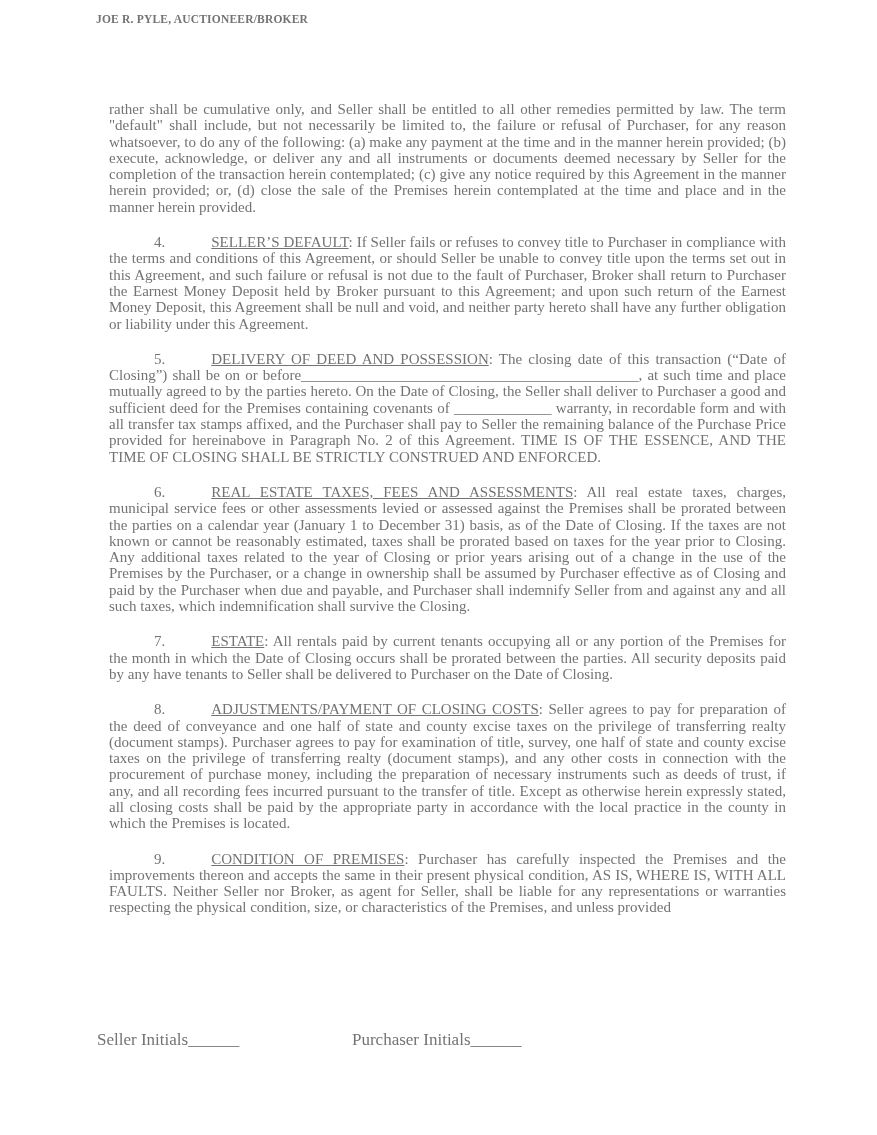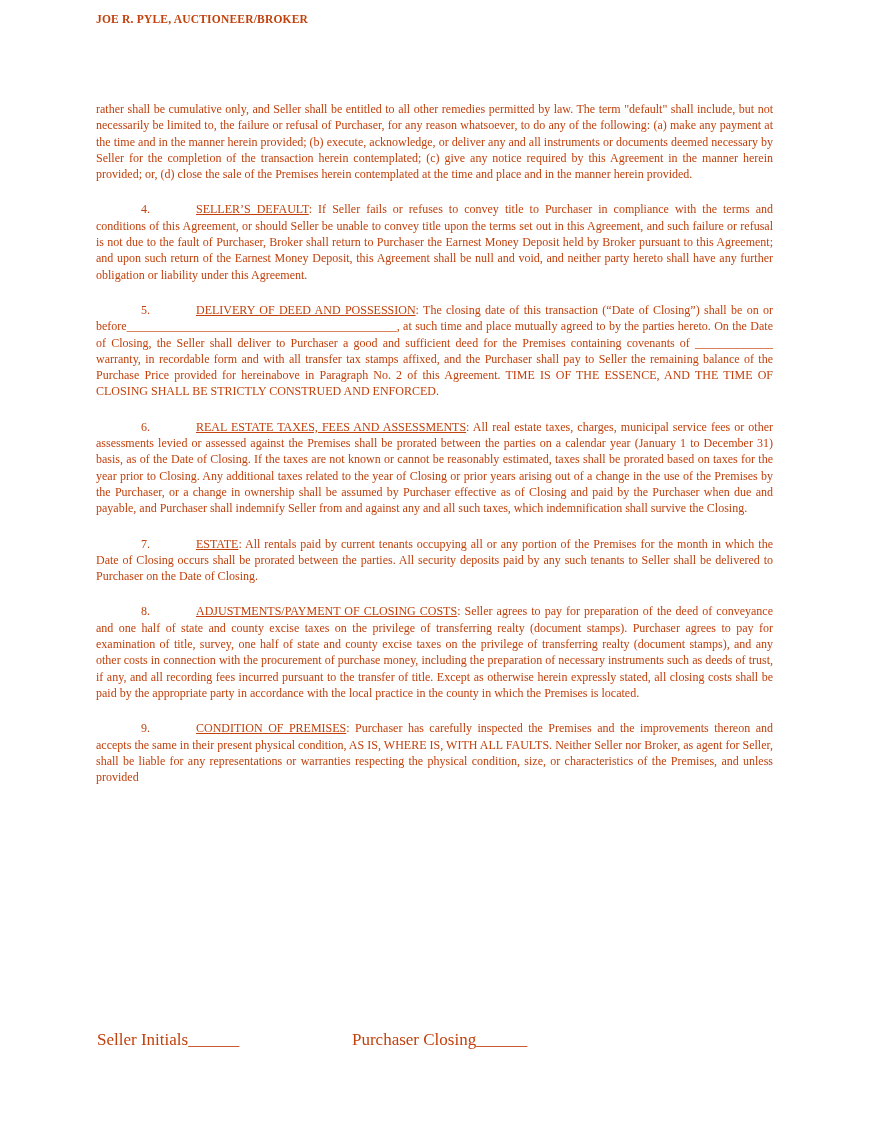--- a/index.html
+++ b/index.html
@@ -2,38 +2,38 @@
 <html><head>
 <meta charset="utf-8">
 <style>
   html, body { margin: 0; padding: 0; background: #ffffff; }
   .page {
     position: relative;
     width: 877px;
     height: 1135px;
     background: #ffffff;
     font-family: "Liberation Serif", serif;
-    color: #c2410c;
+    color: #737373;
     overflow: hidden;
   }
   .doc-header {
     position: absolute;
     left: 96px;
     top: 13px;
     font-size: 11.5px;
     font-weight: 700;
     letter-spacing: 0.2px;
     white-space: nowrap;
   }
   .content {
     position: absolute;
-    left: 96px;
+    left: 109px;
     top: 101px;
     width: 677px;
-    font-size: 12px;
+    font-size: 15px;
     line-height: 16.3px;
     text-align: justify;
   }
   .content p { margin: 0 0 19px 0; }
   .indent { text-indent: 45px; }
   .tab { display: inline-block; width: 38px; }
   .head { text-decoration: underline; margin-left: 8px; }
   .blank { white-space: nowrap; letter-spacing: 0; }
   .doc-footer {
     position: absolute;
@@ -58,26 +58,26 @@
 
     <p><span>rather shall be cumulative only, and Seller shall be entitled to all other remedies permitted by law. The term "default" shall include, but not necessarily be limited to, the failure or refusal of Purchaser, for any reason whatsoever, to do any of the following: (a) make any payment at the time and in the manner herein provided; (b) execute, acknowledge, or deliver any and all instruments or documents deemed necessary by Seller for the completion of the transaction herein contemplated; (c) give any notice required by this Agreement in the manner herein provided; or, (d) close the sale of the Premises herein contemplated at the time and place and in the manner herein provided.</span></p>
 
     <p class="indent"><span>4.</span><span class="tab"></span><span class="head">SELLER’S DEFAULT</span><span>: If Seller fails or refuses to convey title to Purchaser in compliance with the terms and conditions of this Agreement, or should Seller be unable to convey title upon the terms set out in this Agreement, and such failure or refusal is not due to the fault of Purchaser, Broker shall return to Purchaser the Earnest Money Deposit held by Broker pursuant to this Agreement; and upon such return of the Earnest Money Deposit, this Agreement shall be null and void, and neither party hereto shall have any further obligation or liability under this Agreement.</span></p>
 
     <p class="indent"><span>5.</span><span class="tab"></span><span class="head">DELIVERY OF DEED AND POSSESSION</span><span>: The closing date of this transaction (“Date of Closing”) shall be on or before</span><span class="blank">_____________________________________________</span><span>, at such time and place mutually agreed to by the parties hereto. On the Date of Closing, the Seller shall deliver to Purchaser a good and sufficient deed for the Premises containing covenants of </span><span class="blank">_____________</span><span> warranty, in recordable form and with all transfer tax stamps affixed, and the Purchaser shall pay to Seller the remaining balance of the Purchase Price provided for hereinabove in Paragraph No. 2 of this Agreement. TIME IS OF THE ESSENCE, AND THE TIME OF CLOSING SHALL BE STRICTLY CONSTRUED AND ENFORCED.</span></p>
 
 
     <p class="indent"><span>6.</span><span class="tab"></span><span class="head">REAL ESTATE TAXES, FEES AND ASSESSMENTS</span><span>: All real estate taxes, charges, municipal service fees or other assessments levied or assessed against the Premises shall be prorated between the parties on a calendar year (January 1 to December 31) basis, as of the Date of Closing. If the taxes are not known or cannot be reasonably estimated, taxes shall be prorated based on taxes for the year prior to Closing. Any additional taxes related to the year of Closing or prior years arising out of a change in the use of the Premises by the Purchaser, or a change in ownership shall be assumed by Purchaser effective as of Closing and paid by the Purchaser when due and payable, and Purchaser shall indemnify Seller from and against any and all such taxes, which indemnification shall survive the Closing.</span></p>
 
-    <p class="indent"><span>7.</span><span class="tab"></span><span class="head">ESTATE</span><span>: All rentals paid by current tenants occupying all or any portion of the Premises for the month in which the Date of Closing occurs shall be prorated between the parties. All security deposits paid by any such tenants to Seller shall be delivered to Purchaser on the Date of Closing.</span></p>
+    <p class="indent"><span>7.</span><span class="tab"></span><span class="head">ESTATE</span><span>: All rentals paid by current tenants occupying all or any portion of the Premises for the month in which the Date of Closing occurs shall be prorated between the parties. All security deposits paid by any have tenants to Seller shall be delivered to Purchaser on the Date of Closing.</span></p>
 
     <p class="indent"><span>8.</span><span class="tab"></span><span class="head">ADJUSTMENTS/PAYMENT OF CLOSING COSTS</span><span>: Seller agrees to pay for preparation of the deed of conveyance and one half of state and county excise taxes on the privilege of transferring realty (document stamps). Purchaser agrees to pay for examination of title, survey, one half of state and county excise taxes on the privilege of transferring realty (document stamps), and any other costs in connection with the procurement of purchase money, including the preparation of necessary instruments such as deeds of trust, if any, and all recording fees incurred pursuant to the transfer of title. Except as otherwise herein expressly stated, all closing costs shall be paid by the appropriate party in accordance with the local practice in the county in which the Premises is located.</span></p>
 
     <p class="indent"><span>9.</span><span class="tab"></span><span class="head">CONDITION OF PREMISES</span><span>: Purchaser has carefully inspected the Premises and the improvements thereon and accepts the same in their present physical condition, AS IS, WHERE IS, WITH ALL FAULTS. Neither Seller nor Broker, as agent for Seller, shall be liable for any representations or warranties respecting the physical condition, size, or characteristics of the Premises, and unless provided</span></p>
 
   </div>
 
   <div class="doc-footer">
     <span class="seller-group"><span>Seller Initials</span><span class="blank">______</span></span>
-    <span class="purchaser-group"><span>Purchaser Closing</span><span class="blank">______</span></span>
+    <span class="purchaser-group"><span>Purchaser Initials</span><span class="blank">______</span></span>
   </div>
 
 </div>
 
 </body></html>

